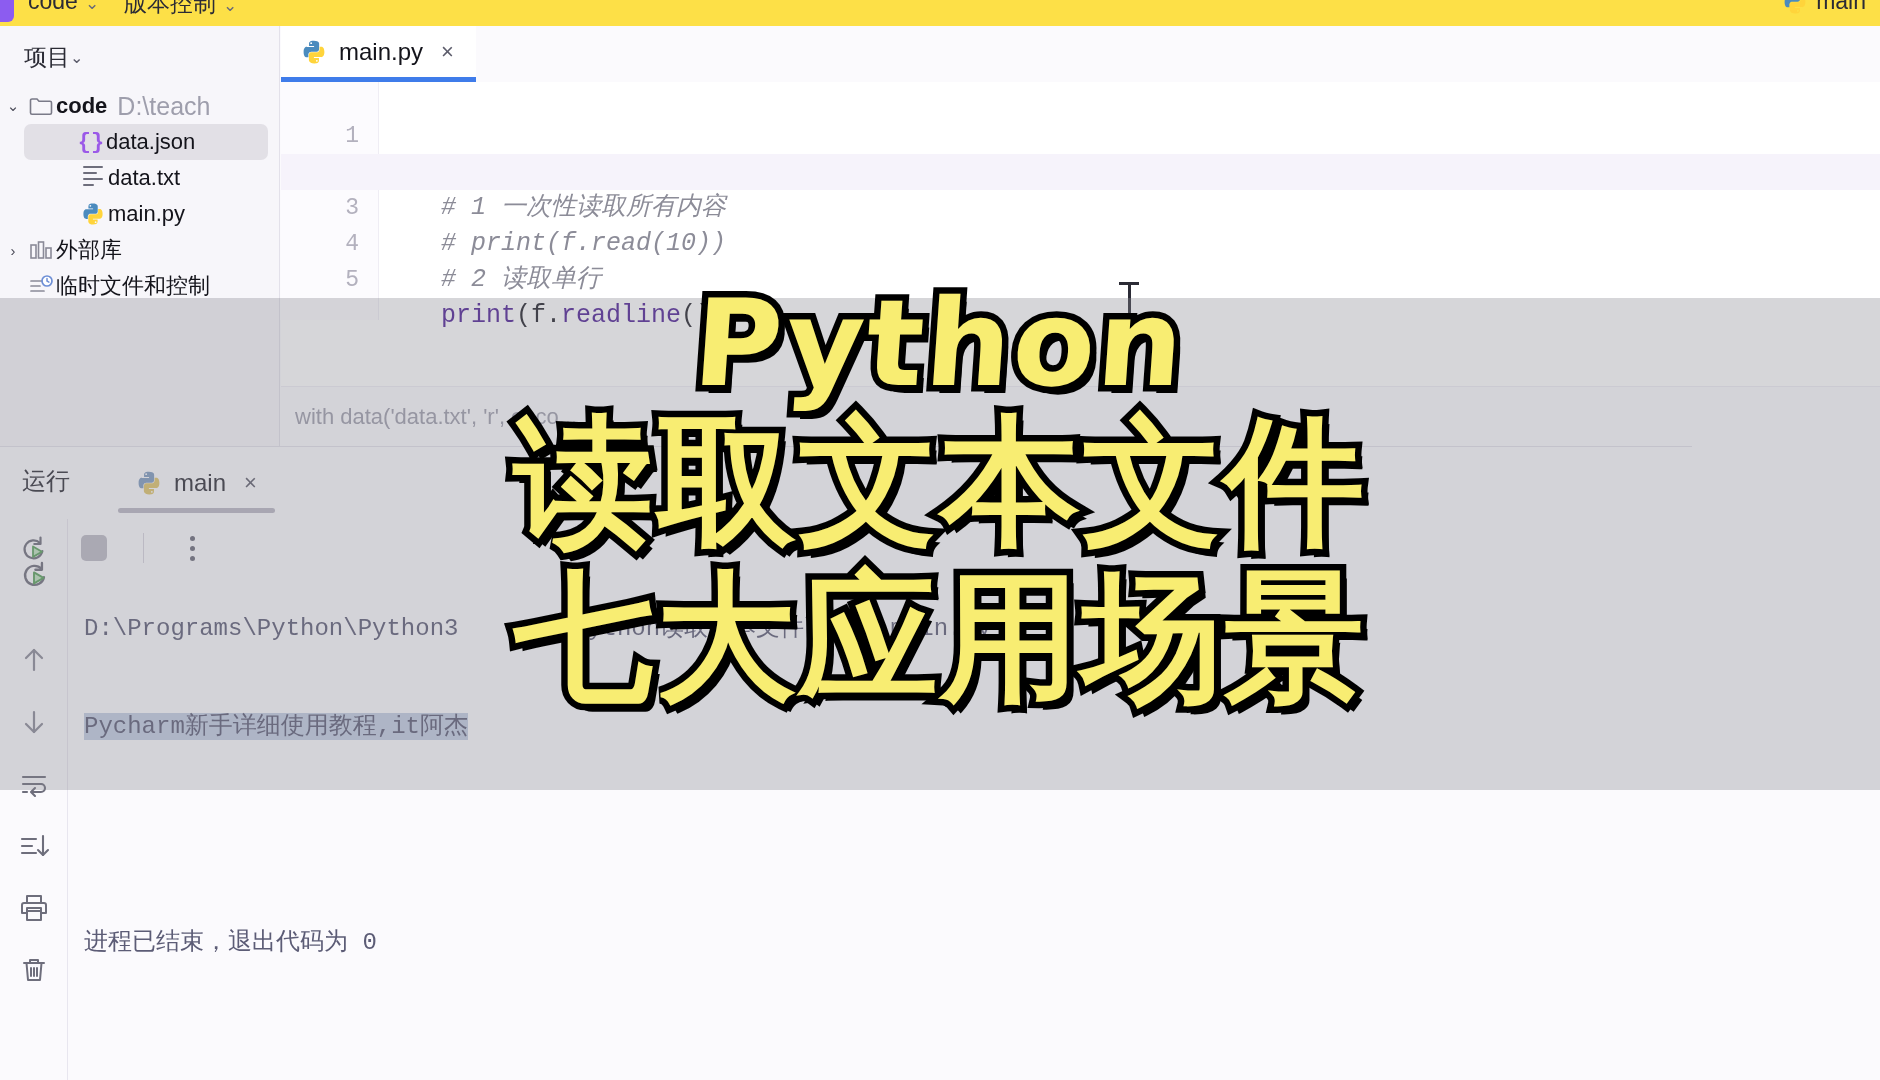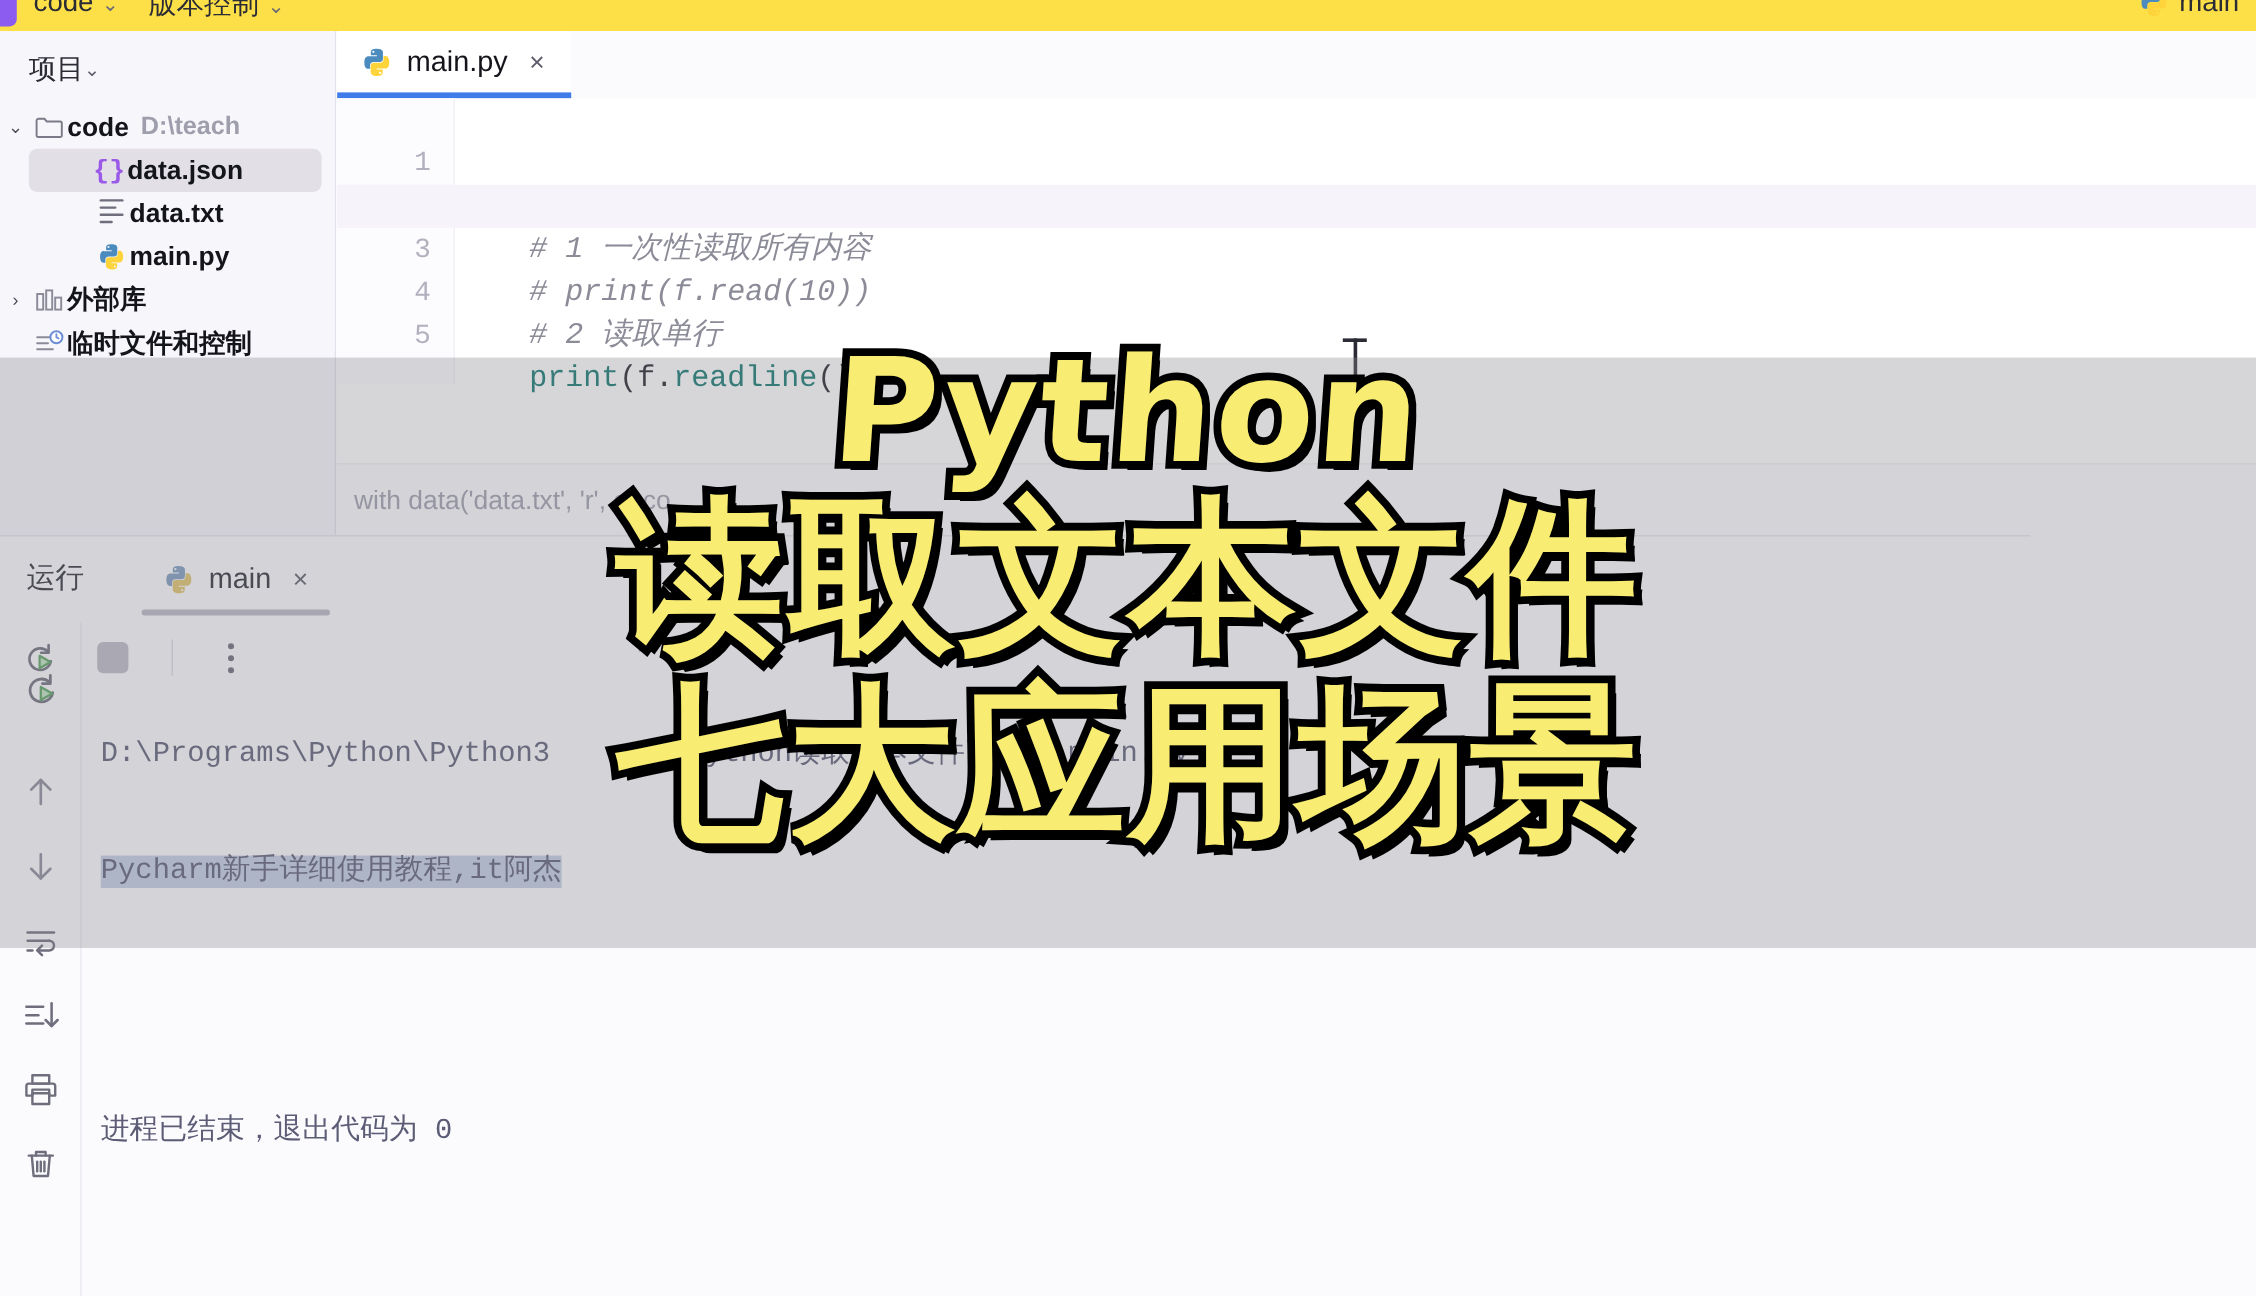--- a/index.html
+++ b/index.html
@@ -49,22 +49,22 @@
     position: relative; height: 36px; display: flex; align-items: center;
     font-size: 22px; color: #1E1E26; white-space: nowrap;
   }
   .tree-row.selected { background: #E2E0E6; border-radius: 7px; margin: 0 12px 0 24px; }
   .arrow {
     width: 26px; text-align: center; color: #4A4A57; font-size: 15px; flex: none;
   }
   .arrow.hidden { visibility: hidden; }
   .ico { width: 30px; flex: none; display: flex; align-items: center; justify-content: center; }
   .tree-label { font-weight: 700; color: #14141B; }
-  .tree-label.plain { font-weight: 700; }
-  .tree-path { color: #9E9EAC; font-weight: 700; margin-left: 10px; font-size: 21px; }
+  .tree-label.plain { font-weight: 400; }
+  .tree-path { color: #9E9EAC; font-weight: 400; margin-left: 10px; font-size: 25px; }
   .indent-1 { padding-left: 26px; }
   .indent-2 { padding-left: 52px; }
 
   
   .ico-json { color: #9B59E8; font-size: 22px; font-weight: 700; font-family: "Liberation Mono", monospace; }
   
   .ico-txt { display: block; width: 20px; }
   .ico-txt i { display:block; height: 2px; background:#6E6E7C; margin-bottom:4px; border-radius:1px; }
   .ico-txt i:nth-child(1){width:20px}.ico-txt i:nth-child(2){width:14px}
   .ico-txt i:nth-child(3){width:20px}.ico-txt i:nth-child(4){width:11px}
@@ -93,21 +93,21 @@
     font-family: "Liberation Mono", "DejaVu Sans Mono", monospace;
     font-size: 25px; white-space: pre;
   }
   .code-line.hl { background: #F6F3FB; }
   .ln {
     position: absolute; left: 0; width: 78px; text-align: right;
     color: #B3B1BE; font-size: 23px;
   }
   .code-txt { position: absolute; left: 100px; }
   .kw   { color: #0033B3; font-weight: 600; }
-  .fn   { color: #0f766e; }
+  .fn   { color: #4c1d95; }
   .str  { color: #067D17; }
   .par  { color: #6C3EB8; }
   .pun  { color: #1E1E26; }
   .cmt  { color: #8C8C98; font-style: italic; }
 
   .caret-icon {
     position: absolute; left: 838px; top: 200px; width: 20px; height: 44px;
     pointer-events: none;
   }
   .caret-icon::before, .caret-icon::after {

